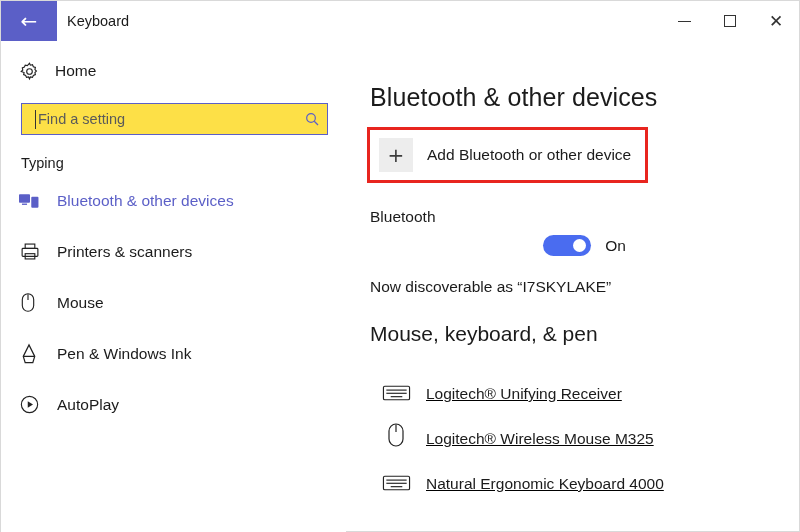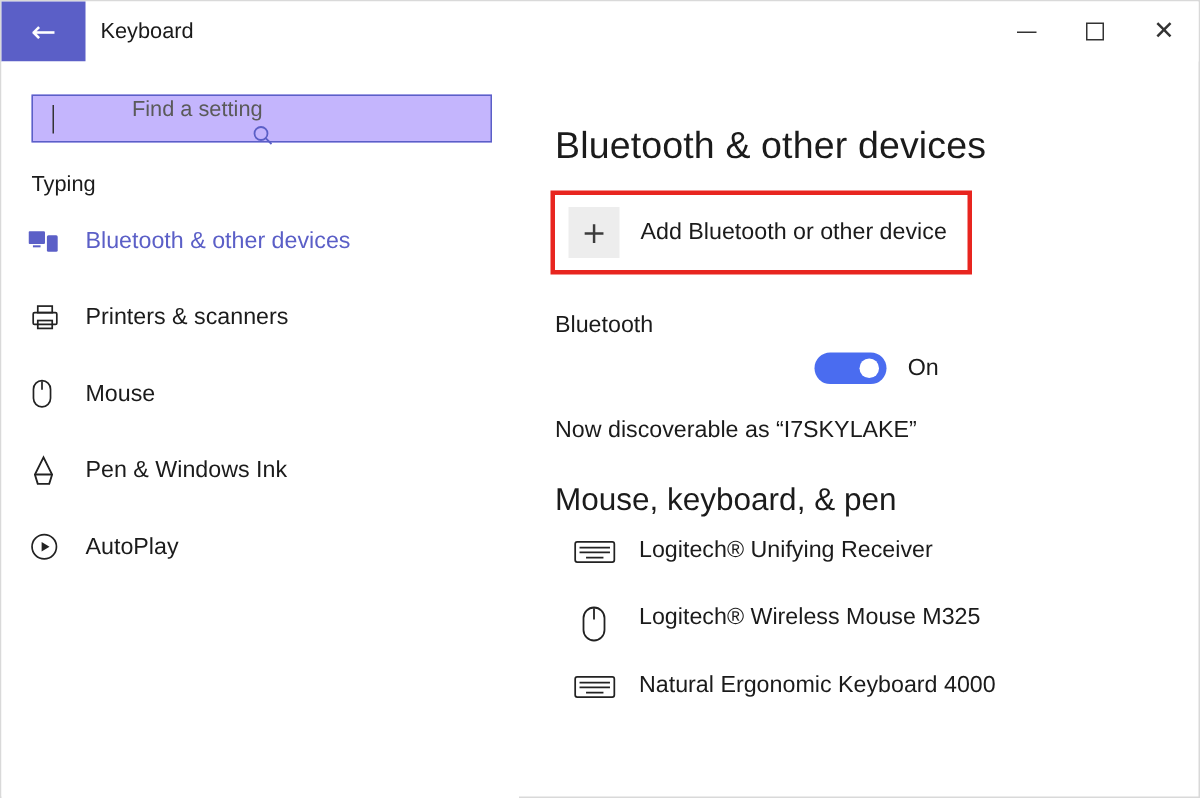--- a/index.html
+++ b/index.html
@@ -110,22 +110,21 @@
     padding-left: 8px;
     color: #1b1b1b;
   }
   .search-wrap {
     margin: 12px 18px 0 20px;
     height: 32px;
     border: 1px solid #5b5fc7;
     display: flex;
     align-items: center;
     position: relative;
-    background: #c4b5fd;
-    flex-direction: column;
+    background: #fde047;
   }
   .search-caret {
     position: absolute;
     left: 13px;
     top: 6px;
     width: 1px;
     height: 19px;
     background: #333;
   }
   .search-input {
@@ -264,22 +263,23 @@
     color: #1b1b1b;
     margin: 22px 0 0 0;
   }
   .subhead {
     font-size: 21px;
     color: #1b1b1b;
     margin: 26px 0 12px 0;
   }
   .device-row {
     display: flex;
-    align-items: flex-start;
+    align-items: flex-end;
     height: 45px;
+    text-decoration: underline;
   }
   .device-ico {
     width: 52px;
     display: flex;
     align-items: center;
     justify-content: center;
     color: #222;
   }
   .device-name {
     font-size: 15.5px;
@@ -309,20 +309,29 @@
       <div class="caption-btn close">
         <span class="close-glyph">✕</span>
       </div>
     </div>
   </div>
 
   <div class="content">
 
     <div class="sidebar">
 
+      <div class="home-row">
+        <span class="ico">
+          <svg width="21" height="21" viewBox="0 0 24 24" fill="none" stroke="currentColor" stroke-width="1.3">
+            <circle cx="12" cy="12" r="3.2"></circle>
+            <path d="M12 2.6l1 2.2 2.4-.5 1 2.2 2.3.9-.5 2.4 1.7 1.7-1.7 1.7.5 2.4-2.3.9-1 2.2-2.4-.5-1 2.2-1-2.2-2.4.5-1-2.2-2.3-.9.5-2.4L2.6 12l1.7-1.7-.5-2.4 2.3-.9 1-2.2 2.4.5z"></path>
+          </svg>
+        </span>
+        <span class="label">Home</span>
+      </div>
 
       <div class="search-wrap">
         <span class="search-caret"></span>
         <input class="search-input" type="text" value="" placeholder="Find a setting" style="">
         <span class="search-icon">
           <svg width="16" height="16" viewBox="0 0 24 24" fill="none" stroke="currentColor" stroke-width="1.8">
             <circle cx="10.5" cy="10.5" r="6.5"></circle>
             <line x1="15.4" y1="15.4" x2="21" y2="21"></line>
           </svg>
         </span>

